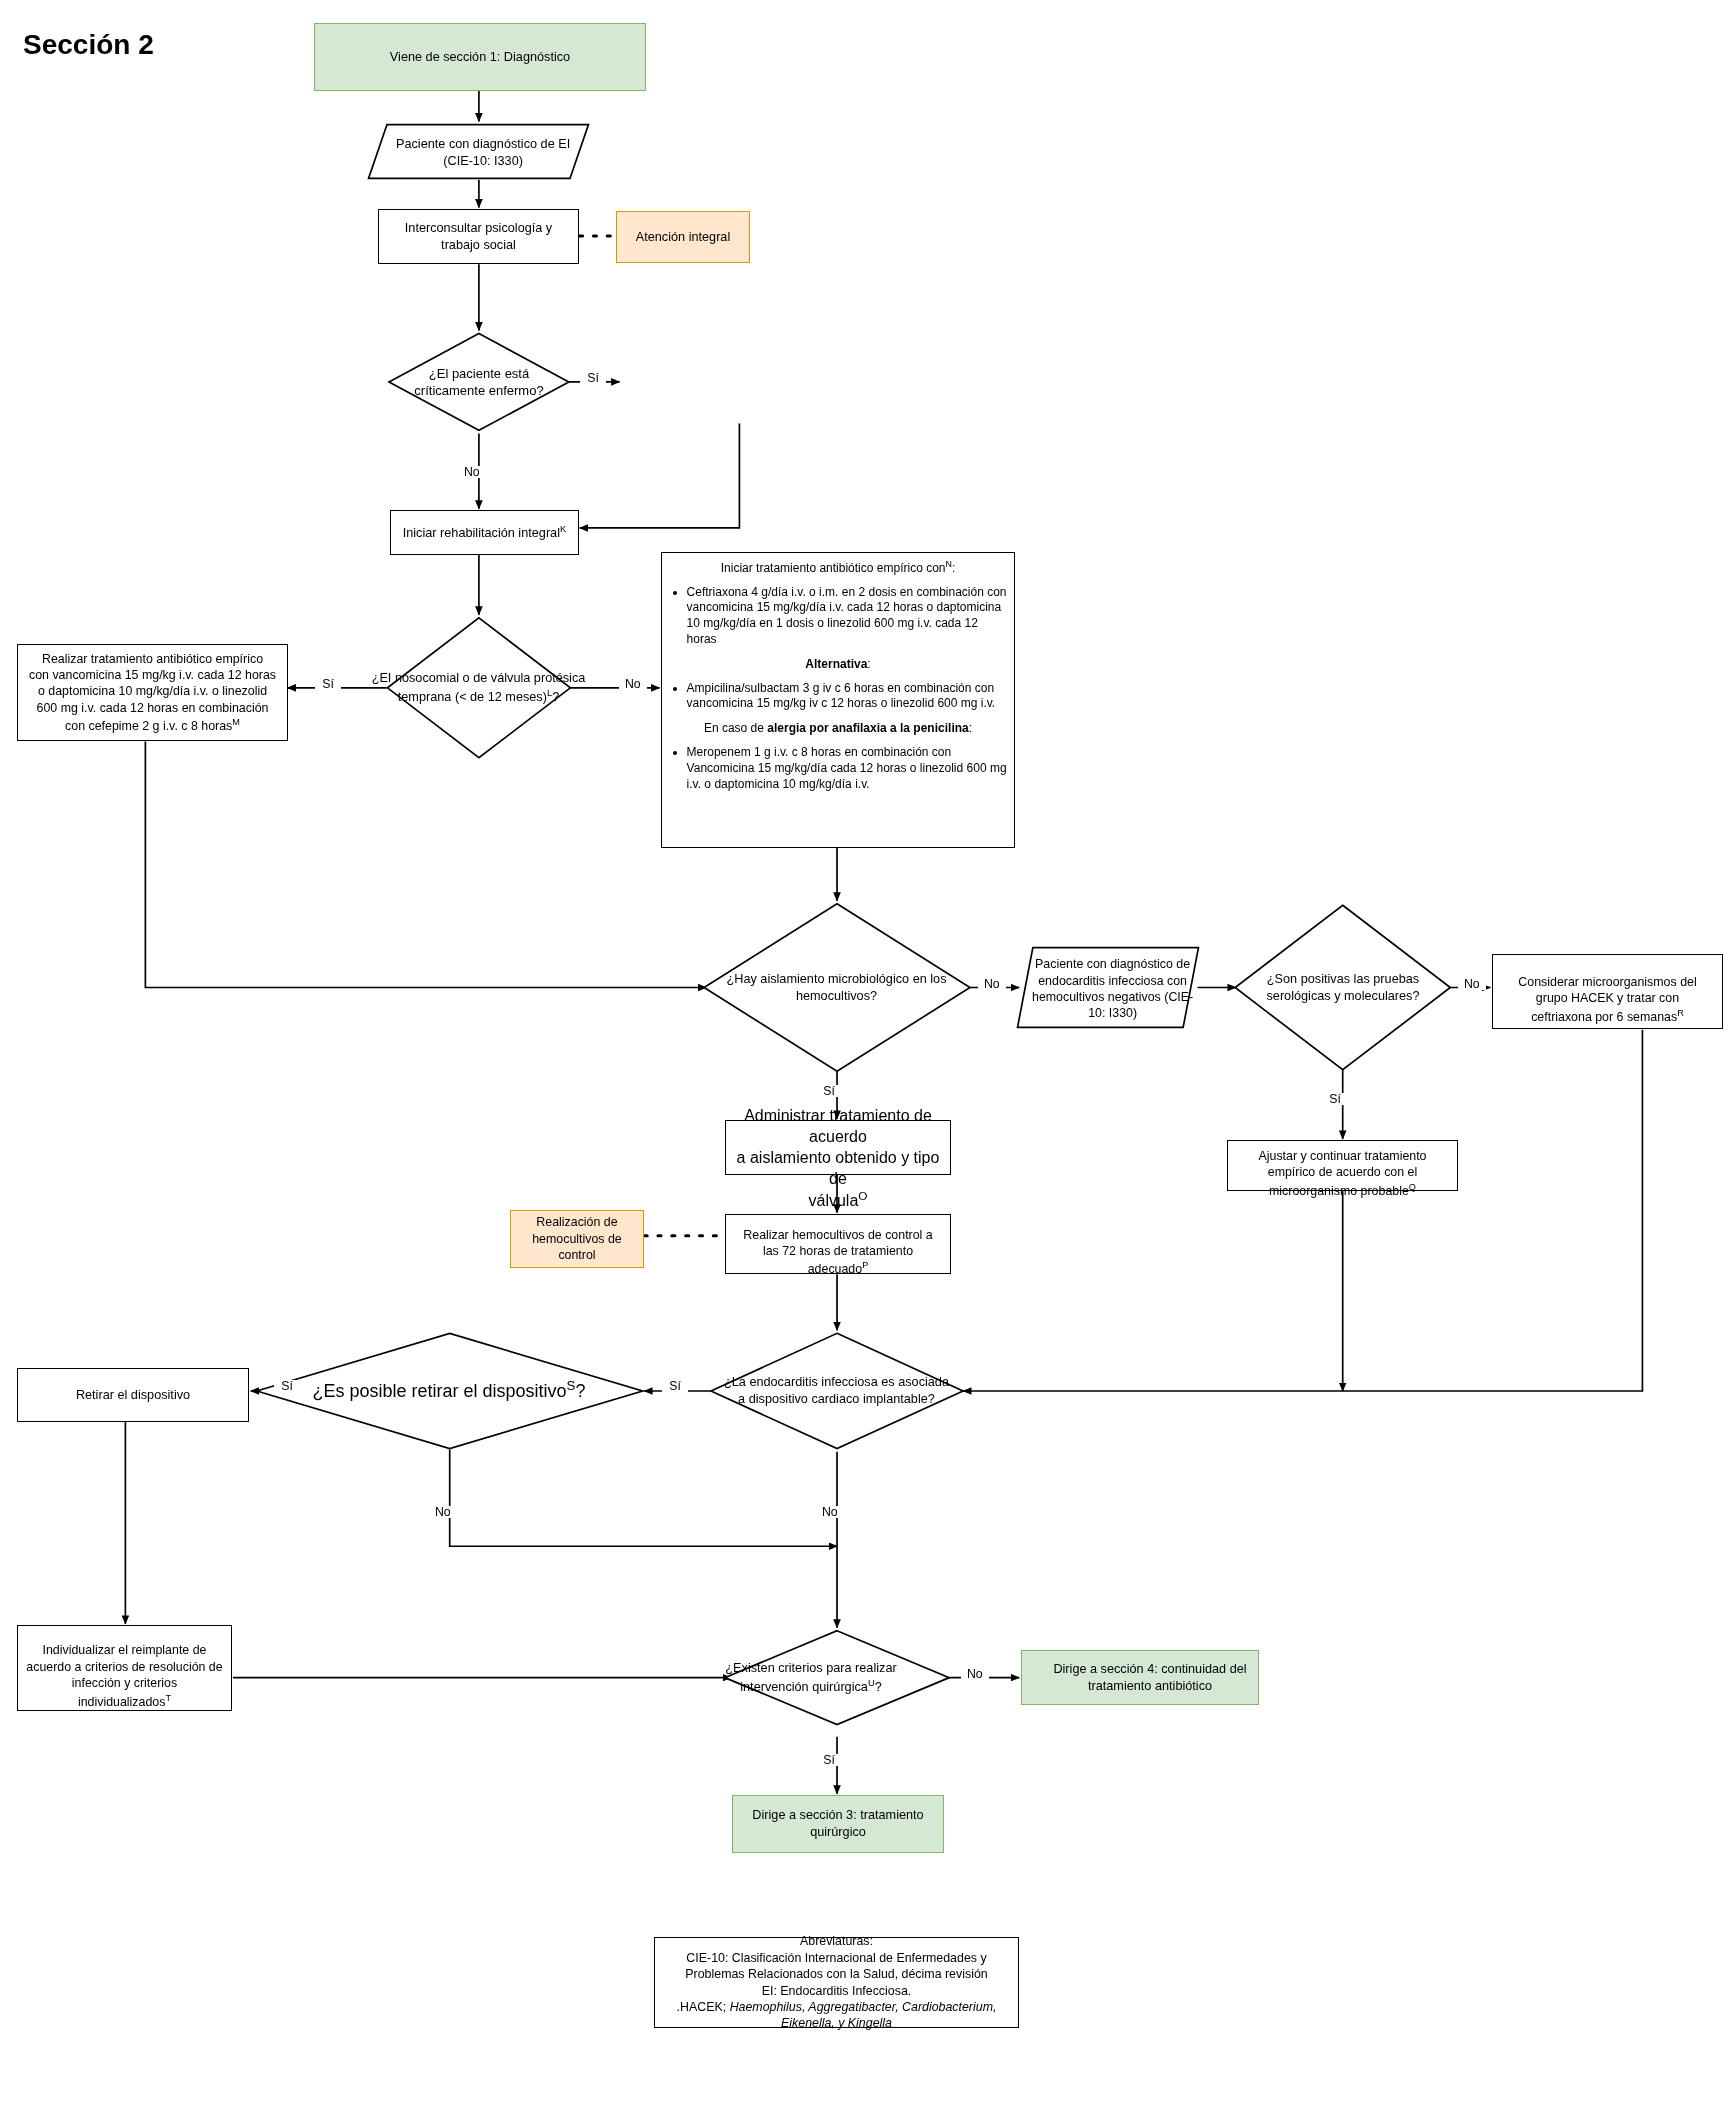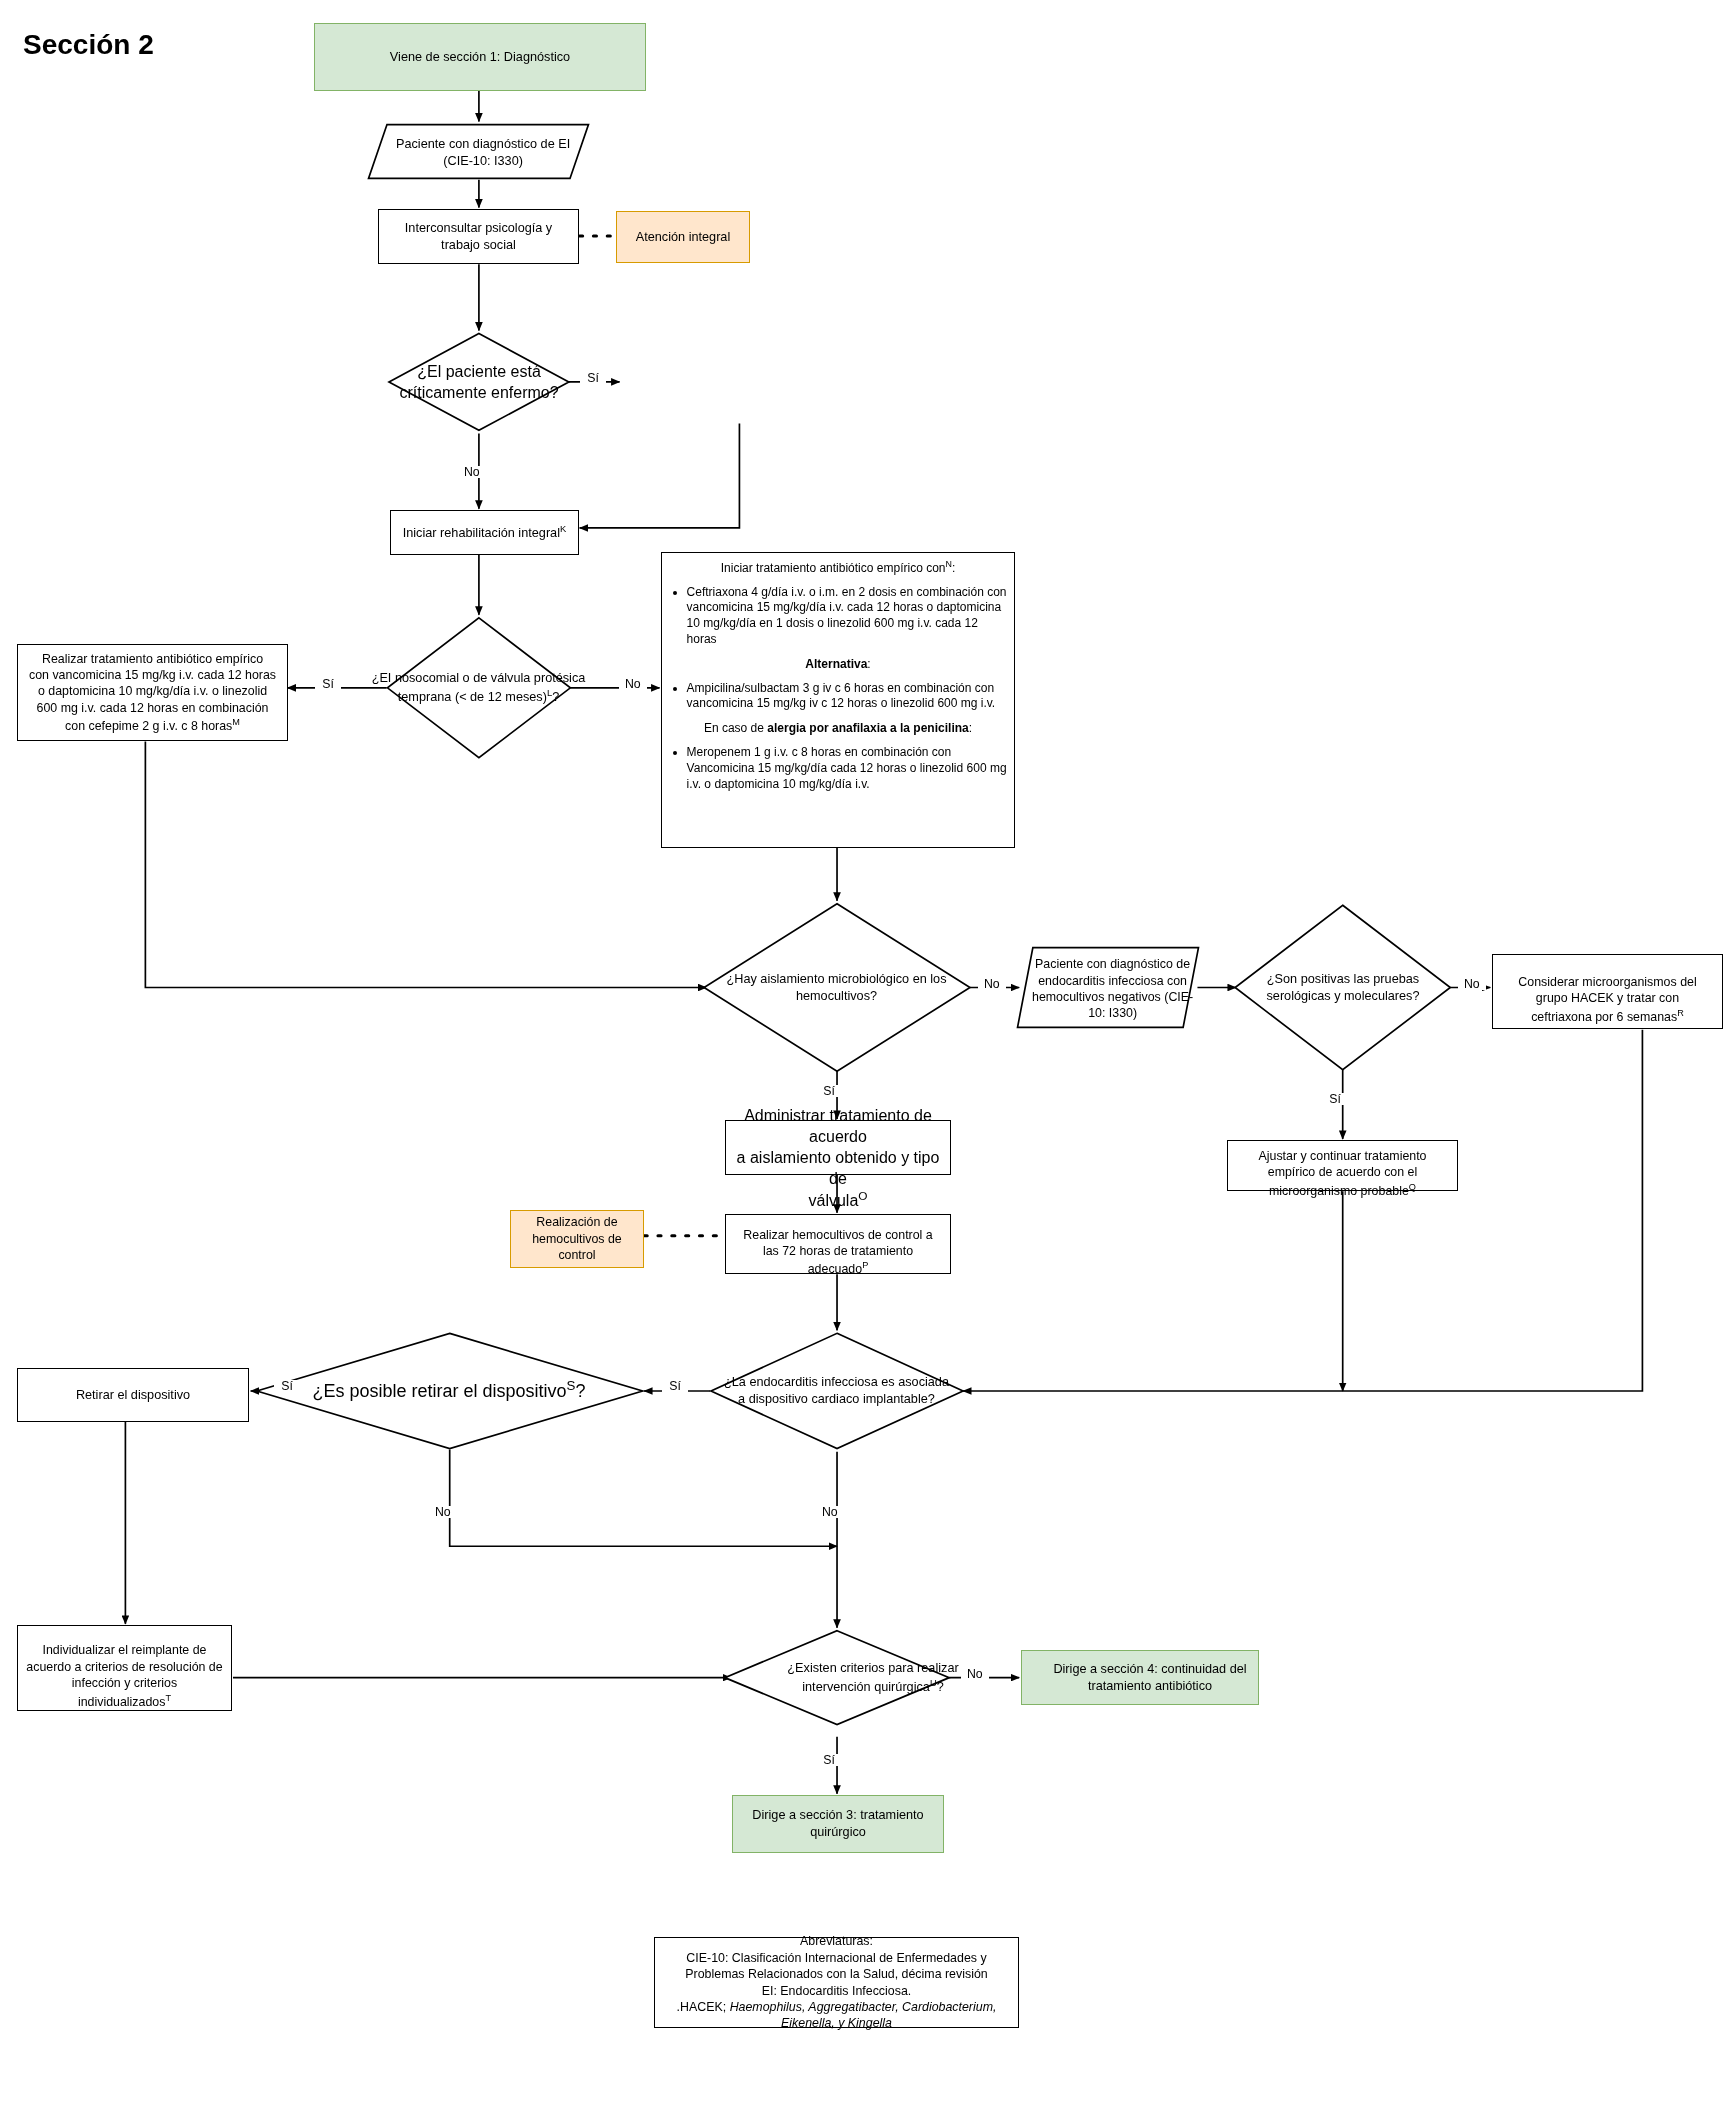--- a/index.html
+++ b/index.html
@@ -124,21 +124,21 @@
 
   <div class="node rect" style="left:378px;top:209px;width:201px;height:55px;">
     <div class="txt" style="font-size:12.7px;white-space:pre-line;">Interconsultar psicología y
 trabajo social</div>
   </div>
 
   <div class="node orange" style="left:616px;top:211px;width:134px;height:52px;">
     <div class="txt" style="font-size:12.7px;">Atención integral</div>
   </div>
 
-  <div class="dia-lbl" style="left:389px;top:358px;width:180px;height:48px;font-size:16px;">
+  <div class="dia-lbl" style="left:389px;top:358px;width:180px;height:48px;font-size:13px;">
     <span style="white-space:pre-line;">¿El paciente está
 críticamente enfermo?</span>
   </div>
   <div class="edgelbl" style="left:580px;top:372px;width:24.6px;font-size:12.3px;">Sí</div>
   <div class="edgelbl" style="left:458px;top:466px;width:26px;font-size:12.3px;">No</div>
 
 
   <div class="node rect" style="left:390px;top:510px;width:189px;height:45px;">
     <div class="txt" style="font-size:12.7px;">
       <span>Iniciar rehabilitación integral</span><sup>K</sup>
@@ -266,21 +266,21 @@
 
   <div class="node rect" style="left:17px;top:1625px;width:215px;height:86px;">
     <div class="txt" style="font-size:12.4px;white-space:pre-line;">
       <span>Individualizar el reimplante de
 acuerdo a criterios de resolución de
 infección y criterios
 individualizados</span><sup>T</sup>
     </div>
   </div>
 
-  <div class="dia-lbl" style="left:766px;top:1654px;width:214px;height:48px;font-size:12.7px;">
+  <div class="dia-lbl" style="left:704px;top:1654px;width:214px;height:48px;font-size:12.7px;">
     <span style="white-space:pre-line;"><span>¿Existen criterios para realizar
 intervención quirúrgica</span><sup>U</sup><span>?</span></span>
   </div>
   <div class="edgelbl" style="left:961px;top:1668px;width:26px;font-size:12.3px;">No</div>
   <div class="edgelbl" style="left:816px;top:1754px;width:24.6px;font-size:12.3px;">Sí</div>
 
   <div class="node green" style="left:1021px;top:1650px;width:238px;height:55px;">
     <div class="txt" style="font-size:12.7px;white-space:pre-line;margin-left:20px;">Dirige a sección 4: continuidad del
 tratamiento antibiótico</div>
   </div>

